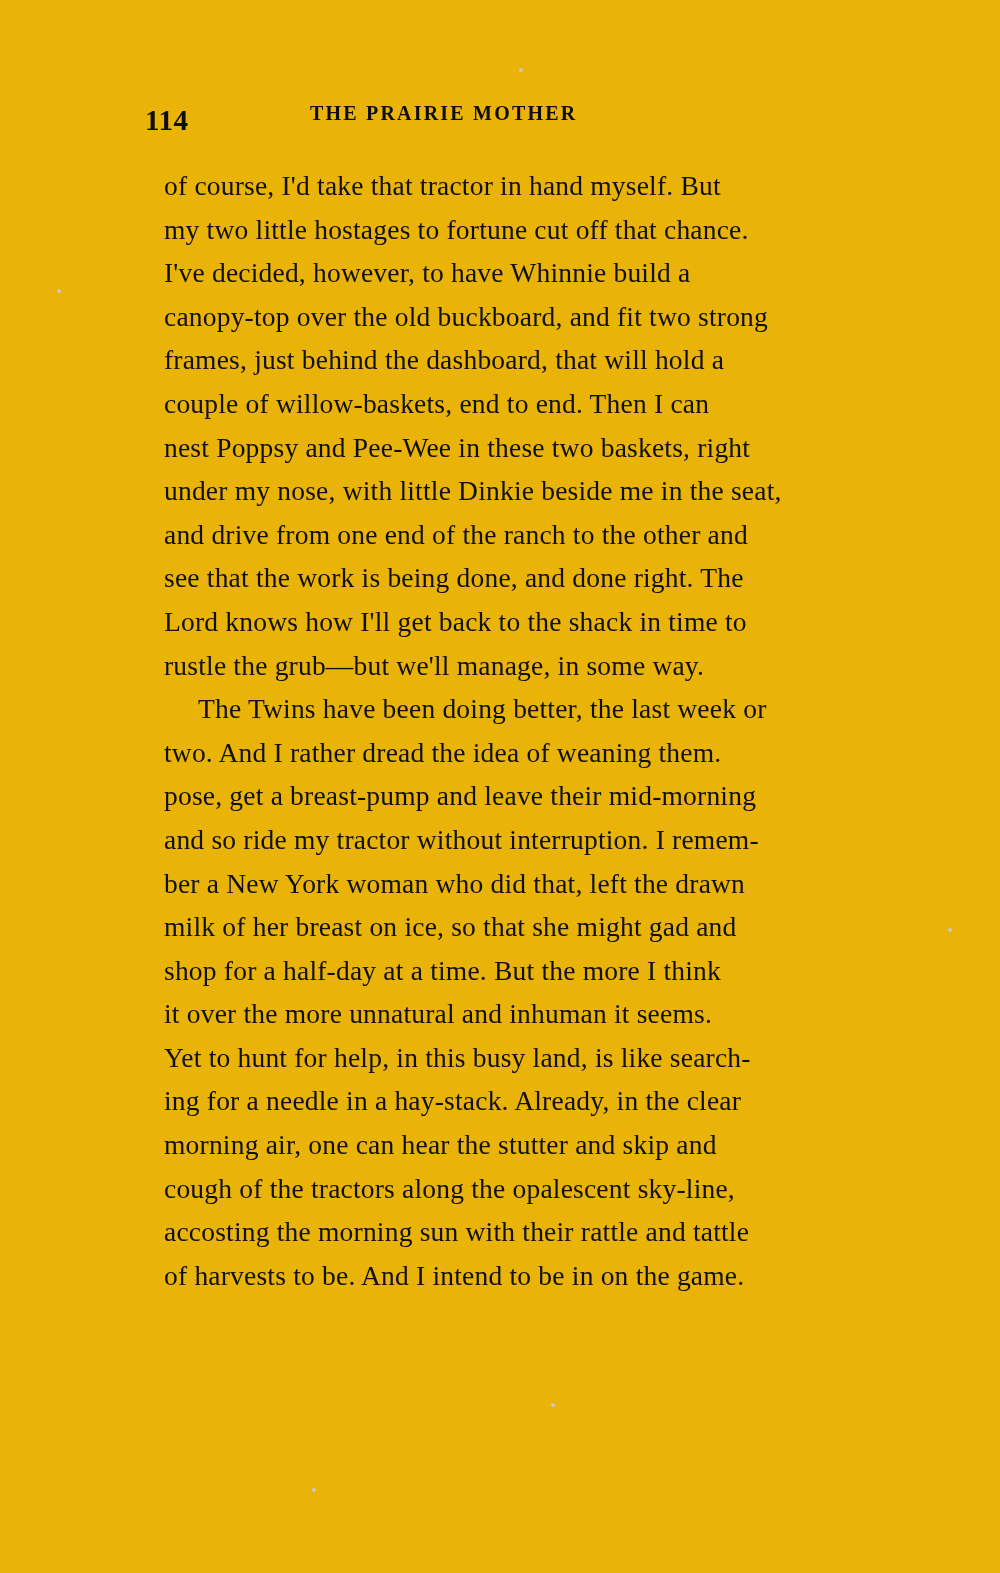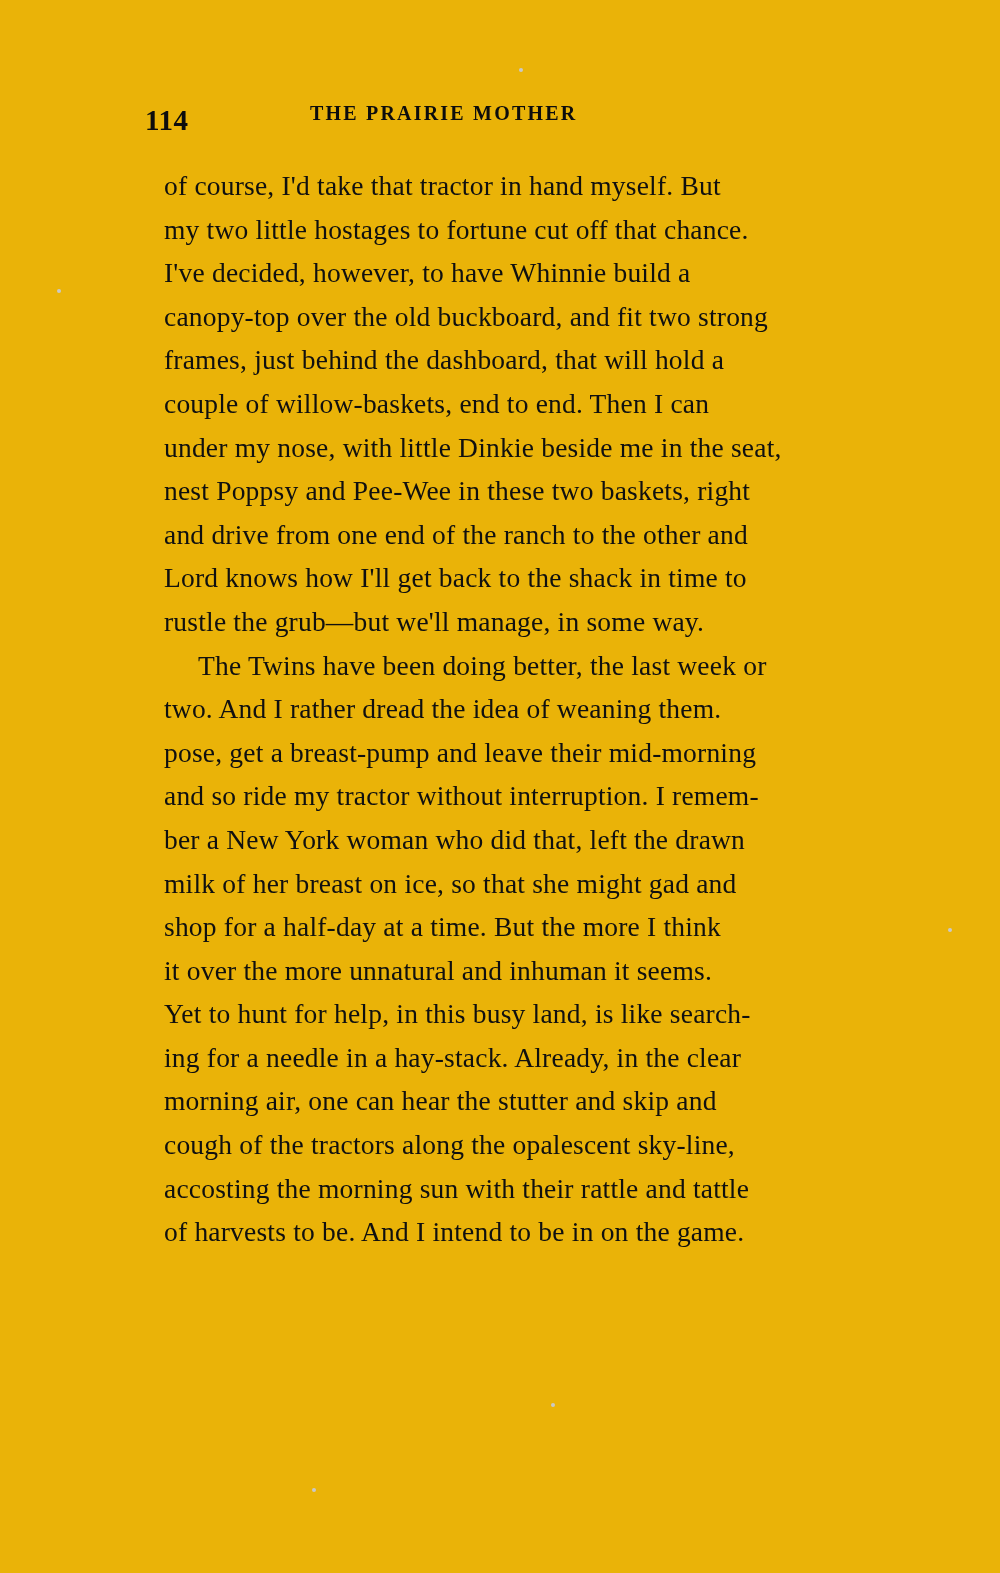--- a/index.html
+++ b/index.html
@@ -89,23 +89,24 @@
 
   <div class="body-text">
 
     <div>
       <div class="line">of course, I'd take that tractor in hand myself.   But</div>
       <div class="line">my two little hostages to fortune cut off that chance.</div>
       <div class="line">I've decided, however, to have Whinnie build a</div>
       <div class="line">canopy-top over the old buckboard, and fit two strong</div>
       <div class="line">frames, just behind the dashboard, that will hold a</div>
       <div class="line">couple of willow-baskets, end to end.   Then I can</div>
+      <div class="line">nest Poppsy and Pee-Wee in these two baskets, right</div>
       <div class="line">under my nose, with little Dinkie beside me in the seat,</div>
-      <div class="line">nest Poppsy and Pee-Wee in these two baskets, right</div>
       <div class="line">and drive from one end of the ranch to the other and</div>
+      <div class="line">see that the work is being done, and done right.   The</div>
       <div class="line">Lord knows how I'll get back to the shack in time to</div>
       <div class="line">rustle the grub—but we'll manage, in some way.</div>
     </div>
 
     <div>
       <div class="line indent">The Twins have been doing better, the last week or</div>
       <div class="line">two.   And I rather dread the idea of weaning them.</div>
       <div class="line">pose, get a breast-pump and leave their mid-morning</div>
       <div class="line">and so ride my tractor without interruption.   I remem-</div>
       <div class="line">ber a New York woman who did that, left the drawn</div>

